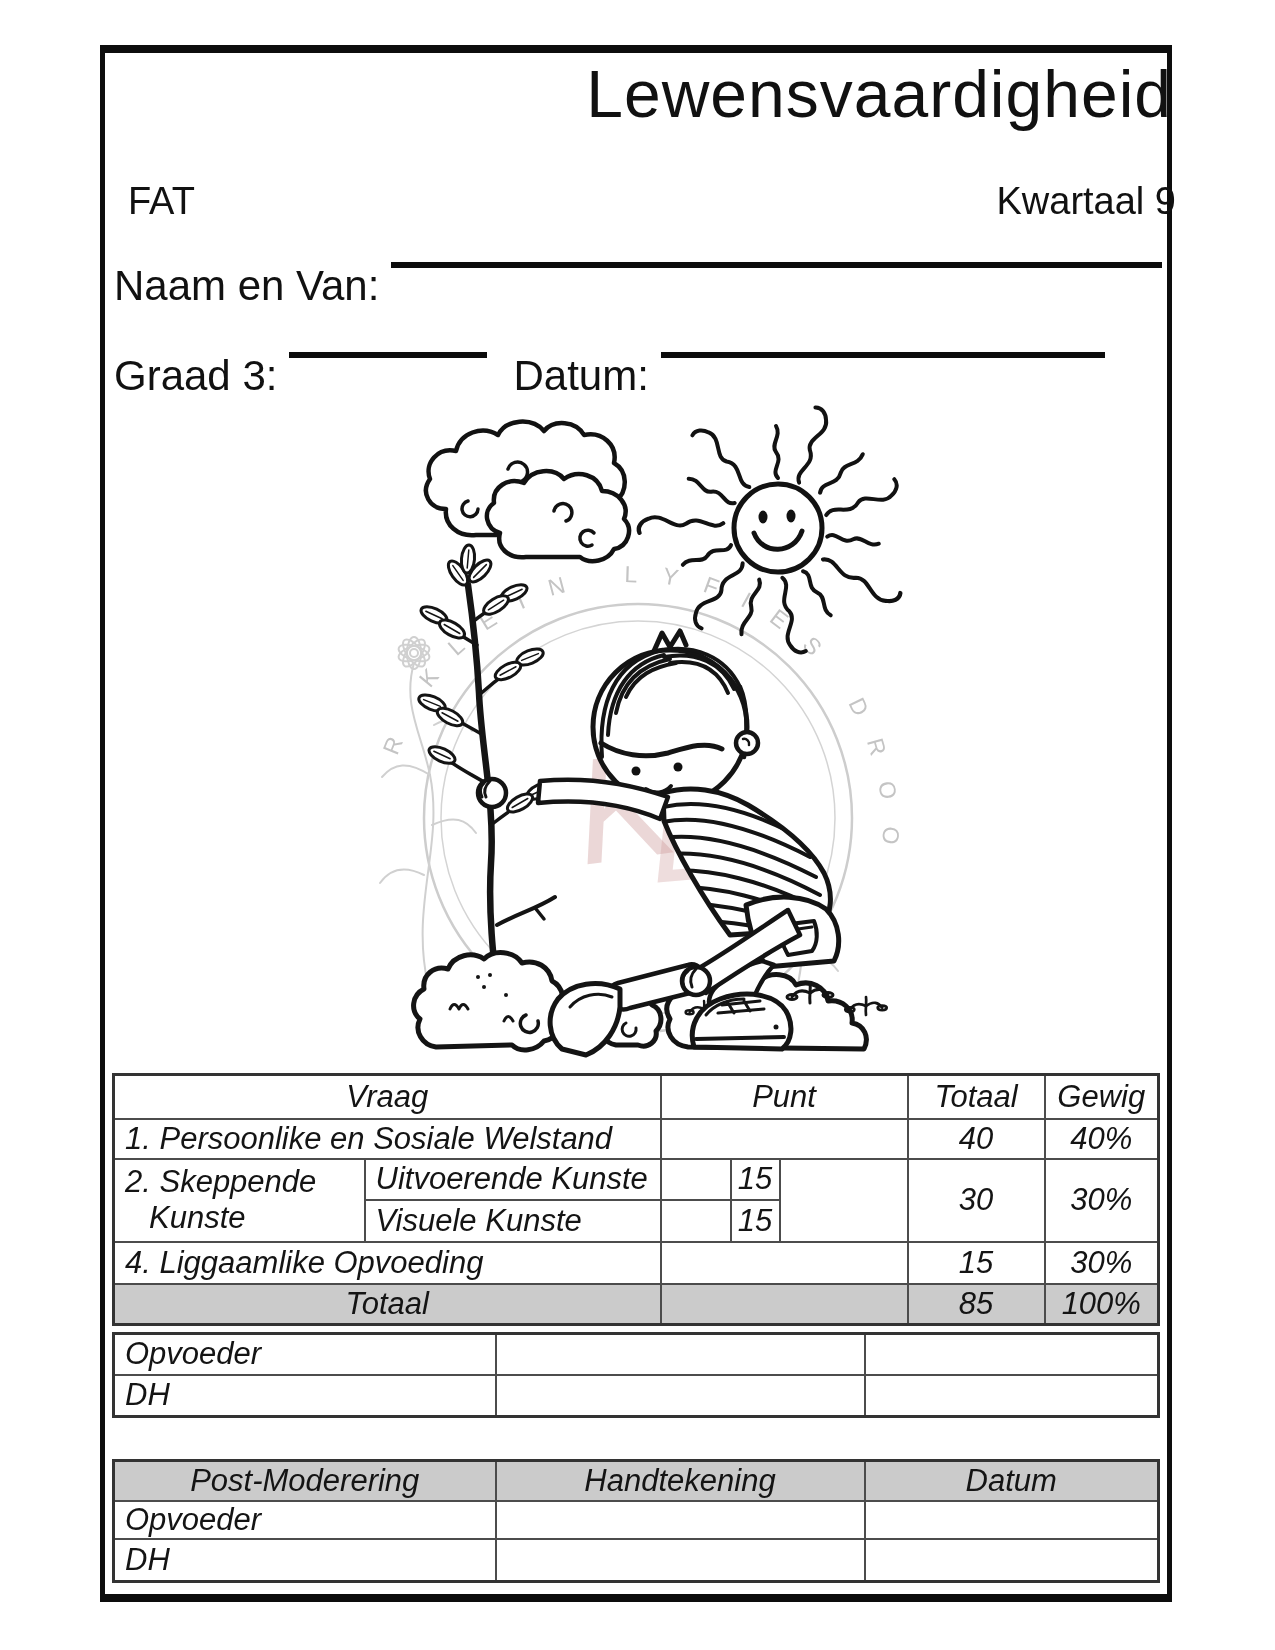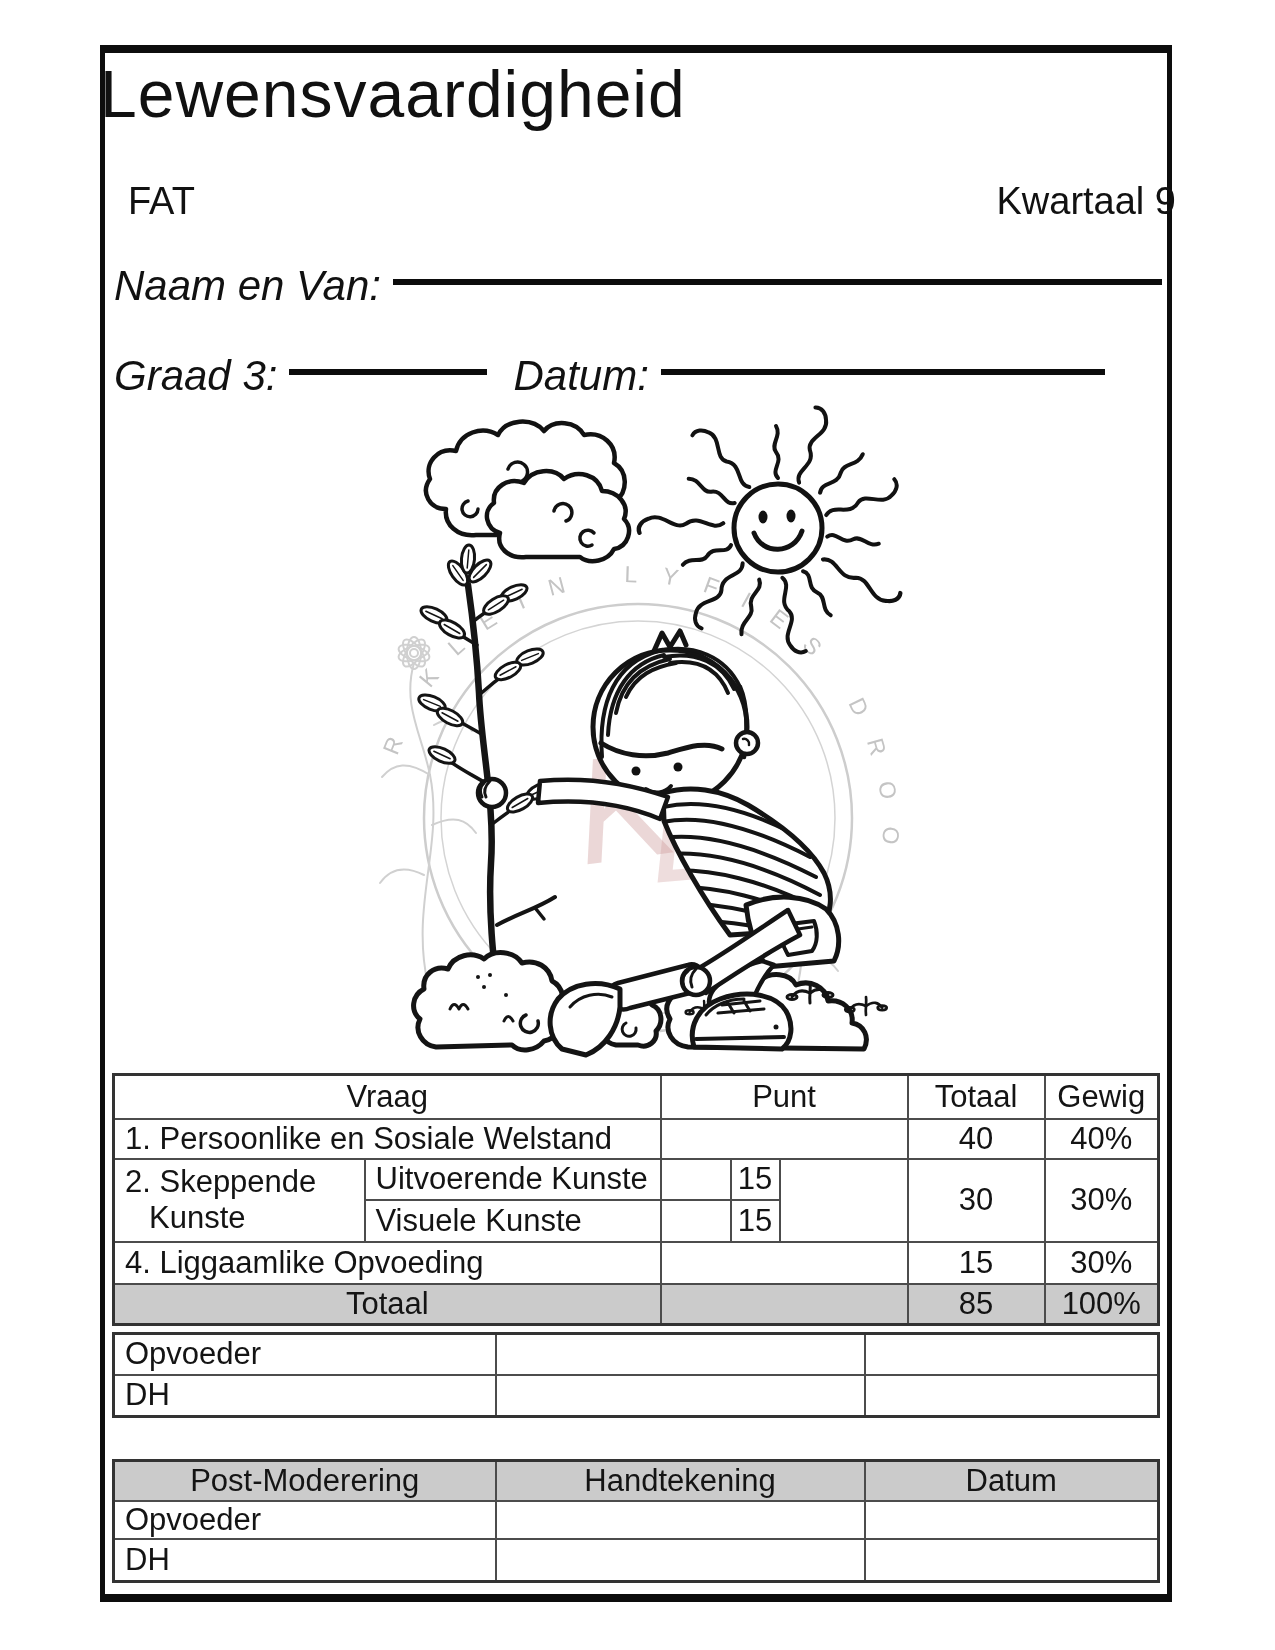--- a/index.html
+++ b/index.html
@@ -6,39 +6,39 @@
   body{
     width:1275px;height:1650px;position:relative;background:#ffffff;
     font-family:"Liberation Sans",sans-serif;color:#111;overflow:hidden;
   }
   .page-border{
     position:absolute;left:100px;top:45px;width:1072px;height:1557px;
     border:5px solid #0d0d0d;border-top-width:8px;border-bottom-width:8px;
     box-sizing:border-box;background:#fff;
   }
   .title{
-    position:absolute;left:100px;top:56px;width:1072px;text-align:left;
+    position:absolute;left:100px;top:56px;width:1072px;text-align:right;
     font-size:66px;font-weight:500;letter-spacing:1px;
   }
   .fat-row{
     position:absolute;left:128px;top:180px;width:1048px;
     display:flex;justify-content:space-between;font-size:38px;
   }
   .form-row{
-    position:absolute;display:flex;align-items:center;font-size:42px;line-height:1.15;font-style:italic;
+    position:absolute;display:flex;align-items:flex-start;font-size:42px;line-height:1.15;
   }
   .name-row{left:114px;top:262px;width:1048px;}
   .grade-row{left:114px;top:352px;width:991px;}
   .wline{
     flex:1;height:0;border-bottom:6px solid #0c0c0c;margin:0 0 8px 12px;
   }
   .wline.short{flex:0 0 198px;}
   .date-label{margin-left:26px;}
   .illustration{position:absolute;left:358px;top:405px;width:570px;height:662px;}
-  table{border-collapse:collapse;table-layout:fixed;background:#fff;}
+  table{border-collapse:collapse;table-layout:fixed;background:#fff;font-style:italic;}
   .tbl{position:absolute;left:112px;width:1045px;border:3px solid #333;font-size:31px;}
   .tbl td{border:2px solid #4c4c4c;padding:0;text-align:center;vertical-align:middle;
     overflow:hidden;line-height:1.15;color:#141414;}
   .tbl td.l{text-align:left;padding-left:10px;}
   .score{top:1073px;}
   .score tr.r-hdr{height:44px;}
   .score tr.r-1{height:40px;}
   .score tr.r-2a{height:41px;}
   .score tr.r-2b{height:42px;}
   .score tr.r-3{height:42px;}

